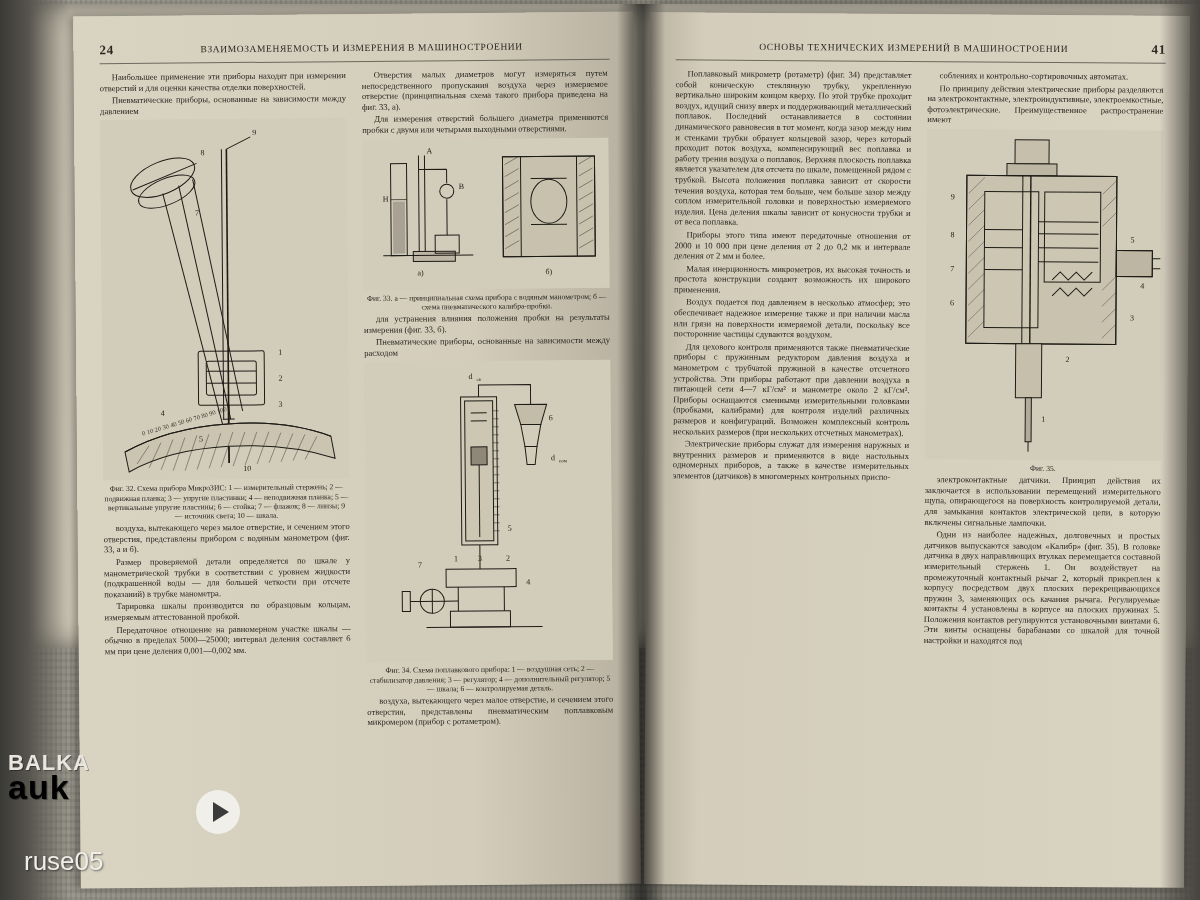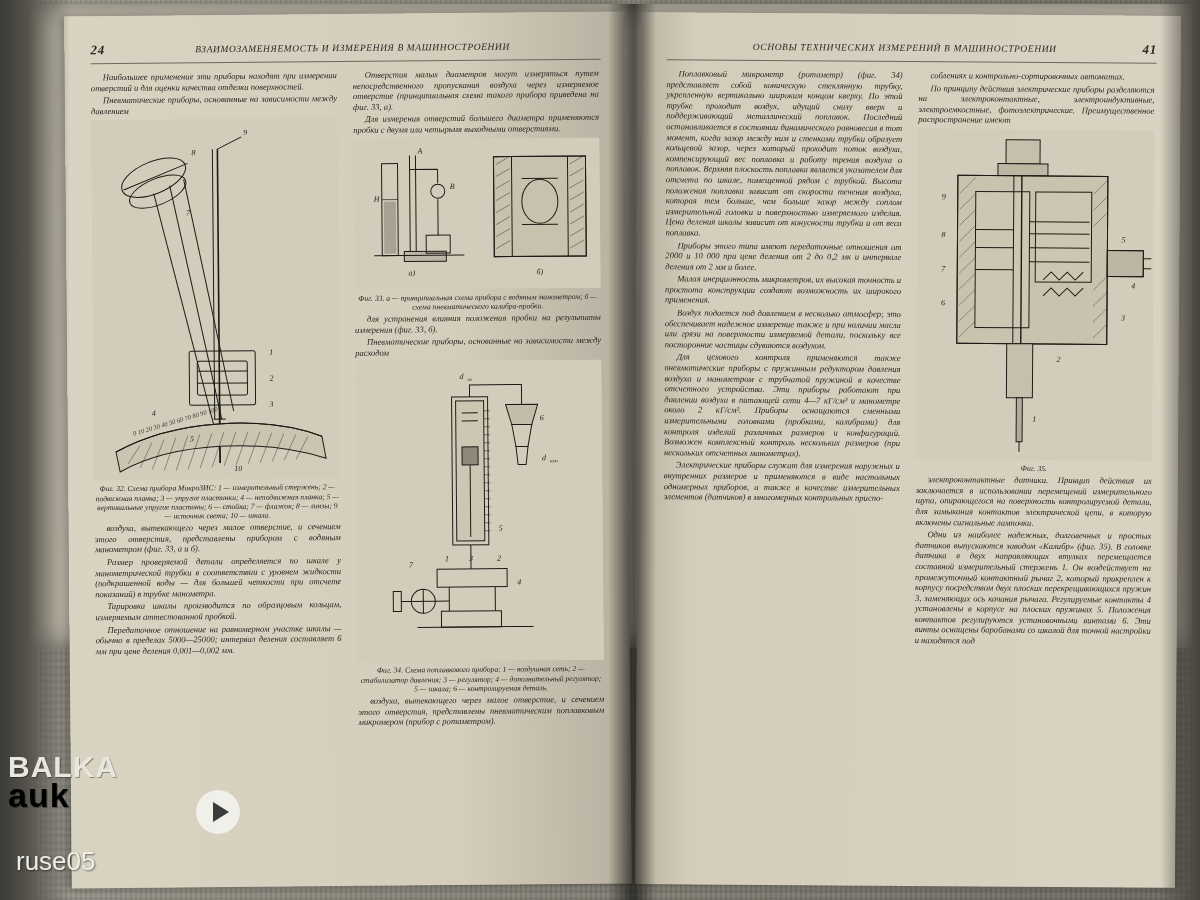--- a/index.html
+++ b/index.html
@@ -13,24 +13,23 @@
   
   .backdrop{position:absolute;inset:0;
     background:
       repeating-linear-gradient(90deg, rgba(0,0,0,0.06) 0 2px, rgba(255,255,255,0.03) 2px 5px),
       linear-gradient(90deg,#9a978c 0%, #8e8b80 20%, #7e7b71 60%, #6e6b62 100%);
   }
   .backdrop:after{content:"";position:absolute;inset:0;
     background:repeating-linear-gradient(0deg, rgba(0,0,0,0.05) 0 3px, rgba(255,255,255,0.02) 3px 7px);}
 
   
-  .book{position:absolute;left:8px;top:4px;width:1184px;height:644px;
+  .book{position:absolute;left:17px;top:4px;width:1184px;height:644px;
     background:#cfc9b8;
     box-shadow:0 0 28px rgba(0,0,0,0.55) inset;
-    font-style:italic;
   }
   .page{
     position:absolute;top:10px;height:872px;
     background:linear-gradient(180deg,#d8d2c1,#cfc8b5 40%,#c8c1ad);
     overflow:hidden;
   }
   .page.left{left:60px;width:560px;
     transform:rotate(-0.5deg);
     box-shadow:-4px 0 10px rgba(0,0,0,0.35);
     background:linear-gradient(90deg,#d9d3c2 0%,#d4cdbb 70%,#b7b0a0 100%);
@@ -64,25 +63,25 @@
     -webkit-font-smoothing:none;}
   .cap{font-size:7.6px;line-height:9.2px;text-align:center;text-indent:0;margin-top:4px;color:#221f19;}
 
   
   .fig{position:relative;background:#d2ccba;margin:4px 0 2px;}
   .fig svg{display:block;}
 
   
   .wm{position:absolute;pointer-events:none;}
   .wm-balka{left:8px;top:750px;width:170px;}
-  .wm-balka .b1{font-family:"Liberation Sans",sans-serif;font-size:30px;font-weight:bold;color:#e9e6df;
+  .wm-balka .b1{font-family:"Liberation Sans",sans-serif;font-size:22px;font-weight:bold;color:#e9e6df;
     letter-spacing:1px;text-shadow:1px 1px 0 rgba(0,0,0,.35);}
   .wm-balka .b2{font-family:"Liberation Sans",sans-serif;font-size:34px;font-weight:bold;color:#000000;
     letter-spacing:1px;margin-top:-8px;text-shadow:1px 1px 0 rgba(0,0,0,.35);}
-  .wm-ruse{left:16px;top:846px;font-family:"Liberation Sans",sans-serif;font-size:26px;color:#efeee8;
+  .wm-ruse{left:24px;top:846px;font-family:"Liberation Sans",sans-serif;font-size:26px;color:#efeee8;
     text-shadow:1px 1px 2px rgba(0,0,0,.5);}
   .play{position:absolute;left:196px;top:790px;width:44px;height:44px;border-radius:50%;
     background:rgba(255,255,255,.65);display:flex;align-items:center;justify-content:center;}
   .play i{display:block;width:0;height:0;border-left:16px solid #3b3b3b;border-top:10px solid transparent;border-bottom:10px solid transparent;margin-left:5px;}
 </style>
 </head>
 <body>
 
 <div class="scene">
   <div class="backdrop"></div>

